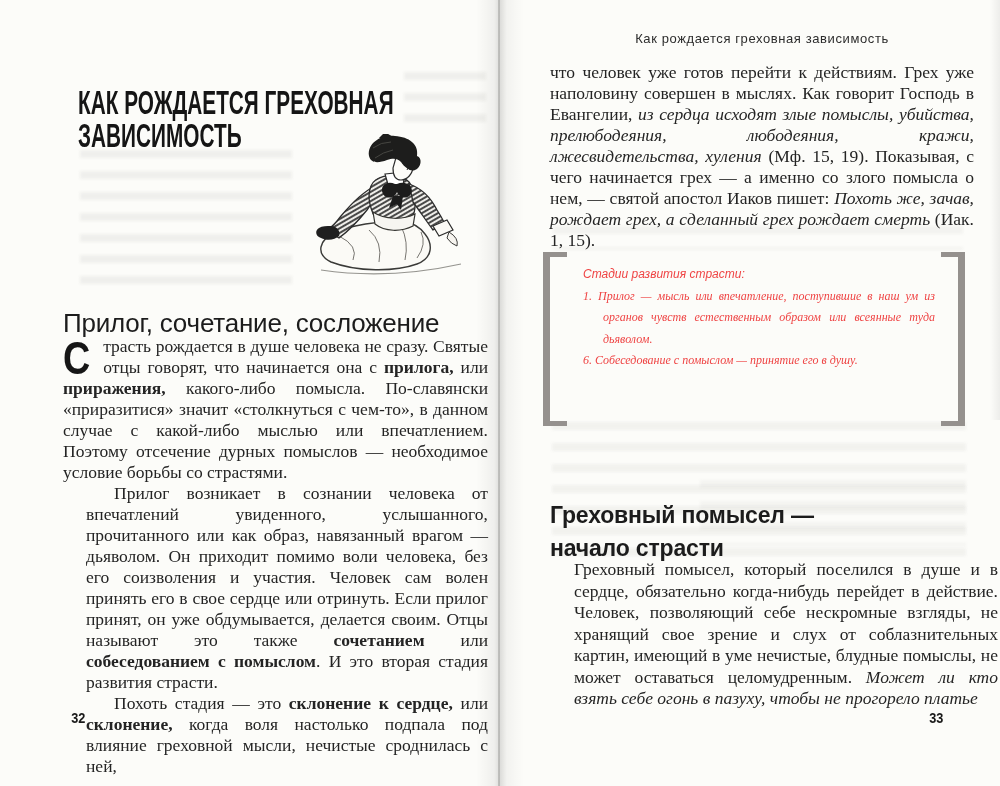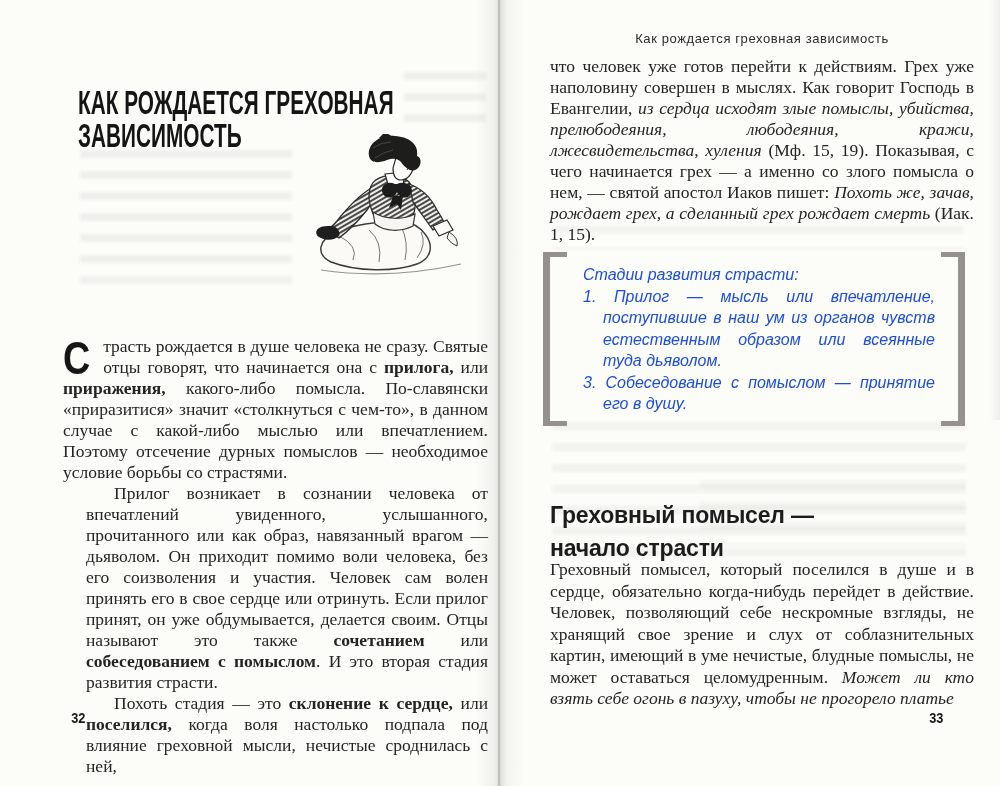--- a/index.html
+++ b/index.html
@@ -48,35 +48,35 @@
     font-size:15px;color:#1a1a1a;letter-spacing:0;transform:scaleX(0.85);
   }
   .pn-left{left:70px;top:709px;}
   .pn-right{left:928px;top:709px;}
   
   .running-header{
     position:absolute;left:550px;top:31px;width:424px;text-align:center;
     font-family:"Liberation Sans", sans-serif;font-size:13px;letter-spacing:0.6px;
     color:#2c2c2c;
   }
-  .col-right-top{left:550px;top:56px;width:424px;}
+  .col-right-top{left:550px;top:62px;width:424px;}
   .quote-box{position:absolute;left:543px;top:252px;width:422px;height:174px;}
   .bracket{position:absolute;top:0;bottom:0;width:17px;border-style:solid;border-color:#95918e;}
   .bracket-left{left:0;border-width:5px 0 5px 7px;}
   .bracket-right{right:0;border-width:5px 7px 5px 0;}
   .quote-text{
     position:absolute;left:40px;top:12px;width:352px;
     font-family:"Liberation Sans", sans-serif;font-style:italic;
-    font-size:16px;line-height:21.5px;color:#1d4ed8;
+    font-size:12px;line-height:21.5px;color:#ef4444;
   }
   .quote-title{margin:0 0 0 0;}
-  .qitem{padding-left:20px;text-indent:-20px;text-align:justify;}
+  .qitem{padding-left:20px;text-indent:-20px;text-align:justify;font-family:Liberation Serif, serif;}
   .h-right{position:absolute;left:550px;top:478px;font-size:24px;line-height:33px;font-weight:bold;
     letter-spacing:-0.2px;white-space:pre-line;transform:scaleX(0.96);transform-origin:left top;}
-  .col-right-bottom{left:550px;top:559px;width:424px;line-height:21.5px;}
+  .col-right-bottom{left:574px;top:559px;width:424px;line-height:21.5px;}
   .col-right-top p,.col-right-bottom p{margin:0;}
 </style>
 </head>
 <body>
 
 <div class="spread">
 
   <div class="gutter"></div>
   <div class="gutter-line"></div>
   <div class="page-edge"></div>
@@ -124,43 +124,44 @@
       <path d="M88 20 C98 18 104 24 104 32 C104 40 98 46 92 46 C86 46 84 40 84 34 Z" fill="#fdfcf8" stroke="#2c2c2c" stroke-width="1.2"></path>
       <path d="M98 30 Q101 33 98 36" fill="none" stroke="#2c2c2c" stroke-width="1"></path>
       <path d="M93 29 q3 -1 4 0" fill="none" stroke="#2c2c2c" stroke-width="1.1"></path>
 
       <path d="M60 22 C58 8 74 0 86 2 C100 3 110 10 108 22 C114 24 112 34 106 36 C102 38 96 34 92 28 C88 24 84 24 78 26 C70 29 62 30 60 22 Z" fill="#1d1d1c"></path>
       <path d="M70 4 L76 -2 L84 3 L78 8 Z" fill="#1d1d1c"></path>
       <path d="M64 14 Q72 8 82 8 M66 24 Q74 18 84 16" fill="none" stroke="#4a4a46" stroke-width="1" opacity="0.9"></path>
     </svg>
   </div>
 
+  <h2 class="heading-sans h-left">Прилог, сочетание, сосложение</h2>
 
   <div class="body-col col-left">
     <p><span class="dropcap">С</span><span><span>трасть рождается в душе человека не сразу. Святые отцы говорят, что начинается она с </span><span class="run-b">прилога,</span><span> или </span><span class="run-b">приражения,</span><span> какого-либо помысла. По-славянски «приразитися» значит «столкнуться с чем-то», в данном случае с какой-либо мыслью или впечатлением. Поэтому отсечение дурных помыслов — необходимое условие борьбы со страстями.</span></span></p>
     <p class="indent"><span>Прилог возникает в сознании человека от впечатлений увиденного, услышанного, прочитанного или как образ, навязанный врагом — дьяволом. Он приходит помимо воли человека, без его соизволения и участия. Человек сам волен принять его в свое сердце или отринуть. Если прилог принят, он уже обдумывается, делается своим. Отцы называют это также </span><span class="run-b">сочетанием</span><span> или </span><span class="run-b">собеседованием с помыслом</span><span>. И это вторая стадия развития страсти.</span></p>
-    <p class="indent"><span>Похоть стадия — это </span><span class="run-b">склонение к сердце,</span><span> или </span><span class="run-b">поселился,</span><span> когда воля настолько подпала под влияние греховной мысли, нечистые сроднилась с ней,</span></p>
+    <p class="indent"><span>Похоть стадия — это </span><span class="run-b">склонение к сердце,</span><span> или </span><span class="run-b">склонение,</span><span> когда воля настолько подпала под влияние греховной мысли, нечистые сроднилась с ней,</span></p>
   </div>
 
   <div class="pagenum pn-left">32</div>
 
   <div class="running-header">Как рождается греховная зависимость</div>
 
   <div class="body-col col-right-top">
     <p><span>что человек уже готов перейти к действиям. Грех уже наполовину совершен в мыслях. Как говорит Господь в Евангелии, </span><span class="run-i">из сердца исходят злые помыслы, убийства, прелюбодеяния, любодеяния, кражи, лжесвидетельства, хуления</span><span> (Мф. 15, 19). Показывая, с чего начинается грех — а именно со злого помысла о нем, — святой апостол Иаков пишет: </span><span class="run-i">Похоть же, зачав, рождает грех, а сделанный грех рождает смерть</span><span> (Иак. 1, 15).</span></p>
   </div>
 
   <div class="quote-box">
     <div class="bracket bracket-left"></div>
     <div class="bracket bracket-right"></div>
     <div class="quote-text">
       <div class="quote-title">Стадии развития страсти:</div>
       <div>
           <div class="qitem">1. Прилог — мысль или впечатление, поступившие в наш ум из органов чувств естественным образом или всеянные туда дьяволом.</div>
-          <div class="qitem">3. Собеседование с помыслом — принятие его в душу.</div>
+          <div class="qitem">6. Собеседование с помыслом — принятие его в душу.</div>
         </div>
     </div>
   </div>
 
   <h2 class="heading-sans h-right">Греховный помысел —
 начало страсти</h2>
 
   <div class="body-col col-right-bottom">
     <p><span>Греховный помысел, который поселился в душе и в сердце, обязательно когда-нибудь перейдет в действие. Человек, позволяющий себе нескромные взгляды, не хранящий свое зрение и слух от соблазнительных картин, имеющий в уме нечистые, блудные помыслы, не может оставаться целомудренным. </span><span class="run-i">Может ли кто взять себе огонь в пазуху, чтобы не прогорело платье</span></p>
   </div>

